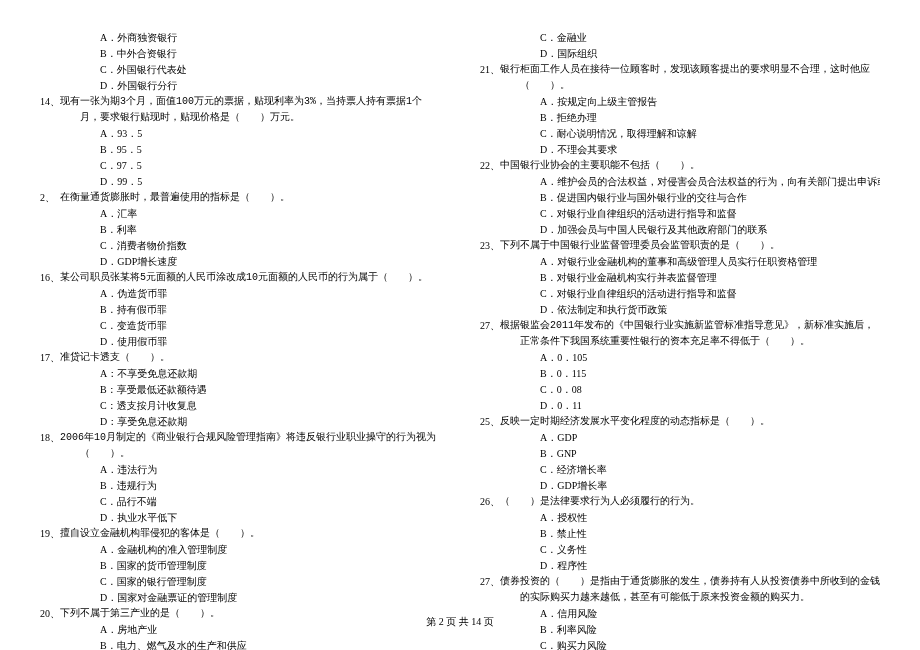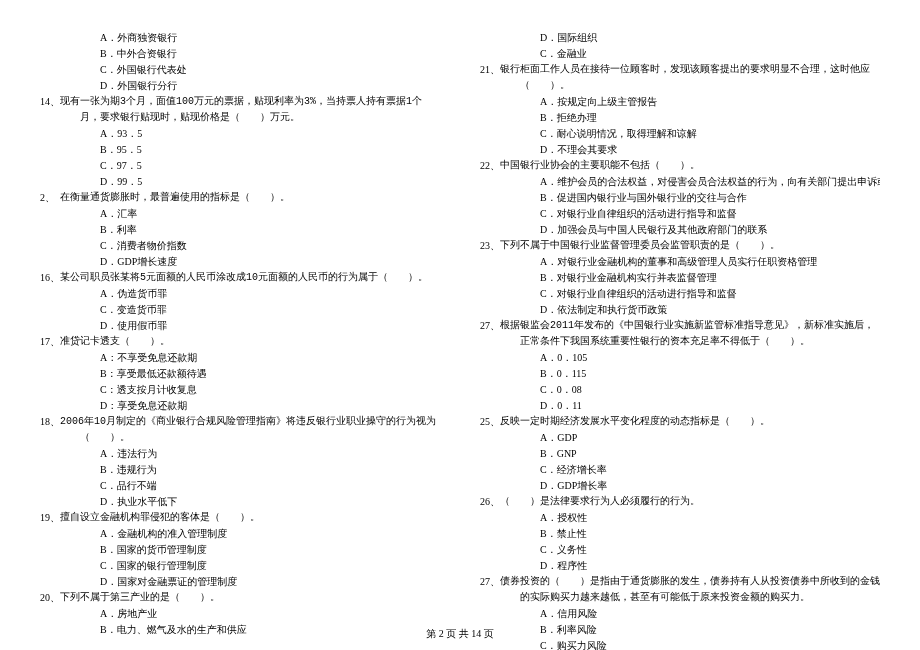--- a/index.html
+++ b/index.html
@@ -34,21 +34,21 @@
     }
     .stem .num {
       flex: 0 0 20px;
     }
     .stem .txt {
       flex: 1;
       font-family: Liberation Mono, monospace;
     }
     .footer {
       position: absolute;
-      bottom: 8px;
+      bottom: 20px;
       width: 100%;
       left: 0;
       text-align: center;
       font-size: 10px;
     }
   </style>
 </head>
 <body>
 
 <div class="columns">
@@ -74,20 +74,21 @@
     <div class="option">A．汇率</div>
     <div class="option">B．利率</div>
     <div class="option">C．消费者物价指数</div>
     <div class="option">D．GDP增长速度</div>
 
     <div class="stem">
         <span class="num">16、</span>
         <span class="txt">某公司职员张某将5元面额的人民币涂改成10元面额的人民币的行为属于（　　）。</span>
       </div>
     <div class="option">A．伪造货币罪</div>
+    <div class="option">B．持有假币罪</div>
     <div class="option">C．变造货币罪</div>
     <div class="option">D．使用假币罪</div>
 
     <div class="stem">
         <span class="num">17、</span>
         <span class="txt">准贷记卡透支（　　）。</span>
       </div>
     <div class="option">A：不享受免息还款期</div>
     <div class="option">B：享受最低还款额待遇</div>
     <div class="option">C：透支按月计收复息</div>
@@ -113,22 +114,22 @@
 
     <div class="stem">
         <span class="num">20、</span>
         <span class="txt">下列不属于第三产业的是（　　）。</span>
       </div>
     <div class="option">A．房地产业</div>
     <div class="option">B．电力、燃气及水的生产和供应</div>
   </div>
 
   <div class="col">
+    <div class="option">C．金融业</div>
     <div class="option">D．国际组织</div>
-    <div class="option">C．金融业</div>
 
     <div class="stem">
         <span class="num">21、</span>
         <span class="txt">银行柜面工作人员在接待一位顾客时，发现该顾客提出的要求明显不合理，这时他应（　　）。</span>
       </div>
     <div class="option">A．按规定向上级主管报告</div>
     <div class="option">B．拒绝办理</div>
     <div class="option">C．耐心说明情况，取得理解和谅解</div>
     <div class="option">D．不理会其要求</div>
 

